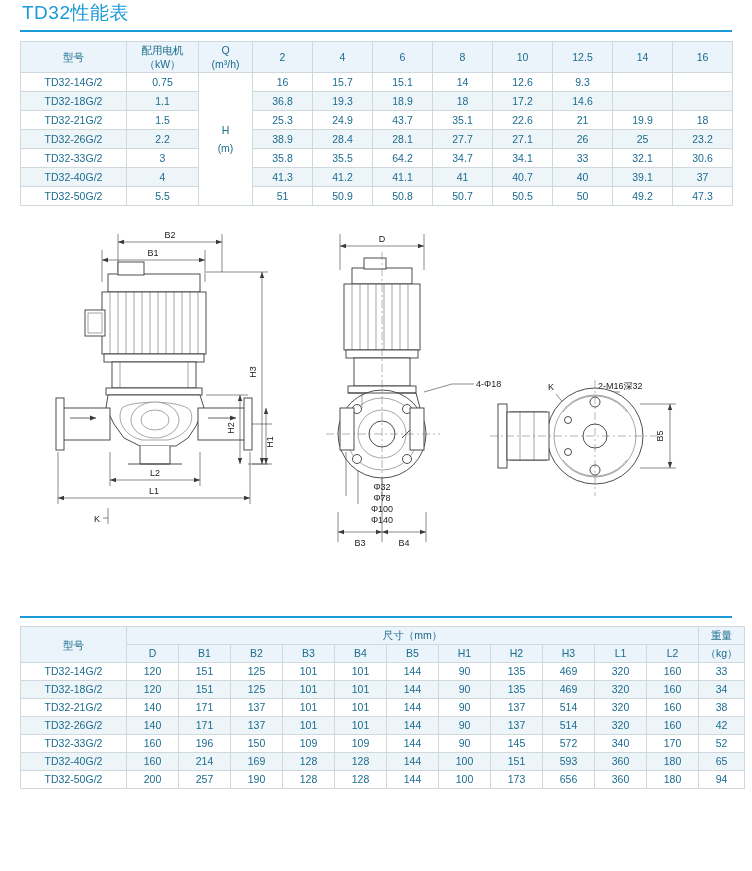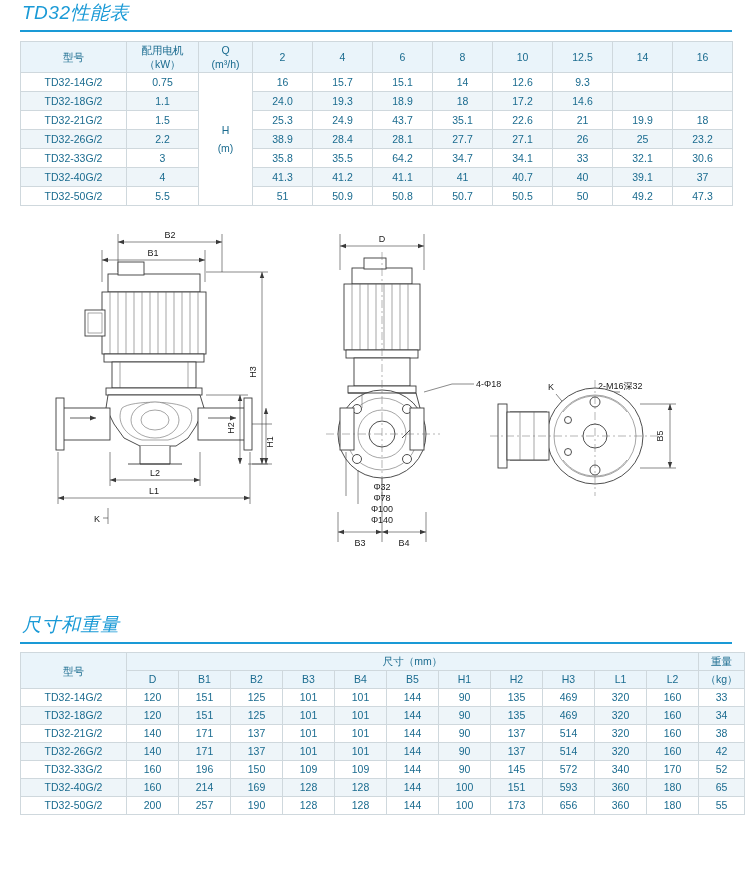--- a/index.html
+++ b/index.html
@@ -21,21 +21,20 @@
     height: 871px;
   }
 
   
   .section-title {
     font-size: 19px;
     color: #1a9ad6;
     font-weight: normal;
     padding-left: 22px;
     letter-spacing: 0.5px;
-    font-style: italic;
   }
   .title-rule {
     height: 2px;
     background: #1a9ad6;
     margin: 4px 20px 0 20px;
   }
 
   
   .perf-wrap {
     margin: 9px 20px 0 20px;
@@ -181,21 +180,21 @@
             <td>15.1</td>
             <td>14</td>
             <td>12.6</td>
             <td>9.3</td>
             <td></td>
             <td></td>
           </tr>
           <tr class="alt">
             <td class="model">TD32-18G/2</td>
             <td>1.1</td>
-            <td>24.0</td>
+            <td>36.8</td>
             <td>19.3</td>
             <td>18.9</td>
             <td>18</td>
             <td>17.2</td>
             <td>14.6</td>
             <td></td>
             <td></td>
           </tr>
           <tr>
             <td class="model">TD32-21G/2</td>
@@ -499,21 +498,20 @@
           <line x1="670" y1="192" x2="670" y2="256"></line>
           <path d="M670,192 l-2.2,6 h4.4 z" fill="#3a3a3a" stroke="none"></path>
           <path d="M670,256 l-2.2,-6 h4.4 z" fill="#3a3a3a" stroke="none"></path>
         </g>
         <text x="663" y="224" text-anchor="middle" fill="#1a1a1a" stroke="none" transform="rotate(-90 663 224)">B5</text>
       </g>
     </svg>
   </div>
 
   <div>
-    <div class="section-title">尺寸和重量</div>
     <div class="title-rule"></div>
 
     <div class="dim-wrap">
       <table class="dim">
         <colgroup>
           <col style="width:106px">
           <col style="width:52px">
             <col style="width:52px">
             <col style="width:52px">
           <col style="width:52px">
@@ -644,21 +642,21 @@
             <td>257</td>
             <td>190</td>
             <td>128</td>
             <td>128</td>
             <td>144</td>
             <td>100</td>
             <td>173</td>
             <td>656</td>
             <td>360</td>
             <td>180</td>
-            <td>55</td>
+            <td>94</td>
           </tr>
         </tbody>
       </table>
     </div>
 
   </div>
 
 </div>
 
 </body></html>

